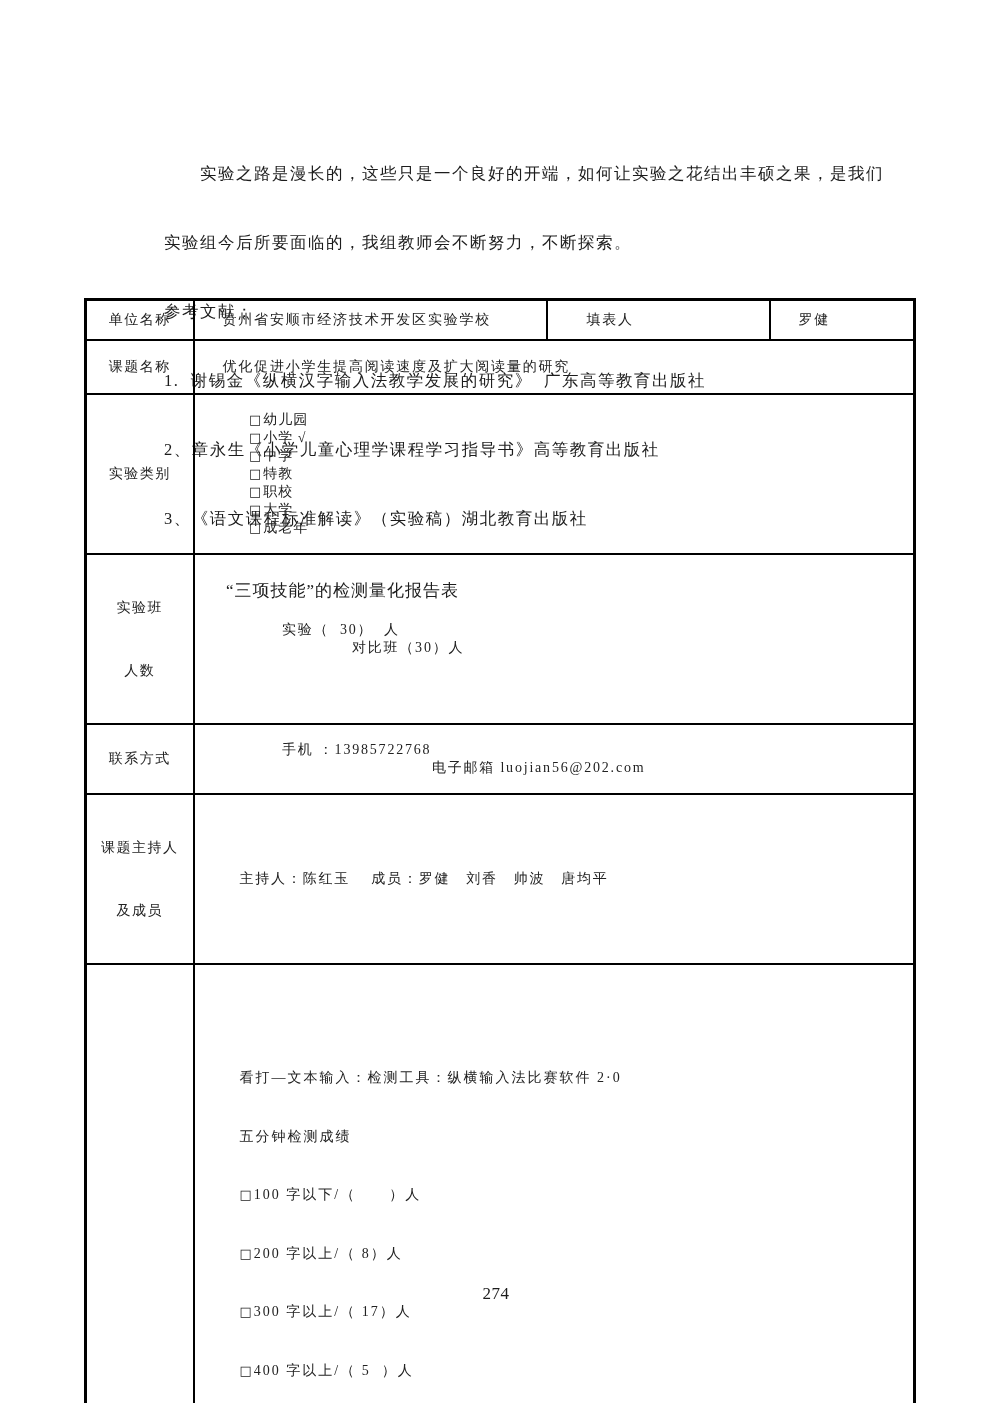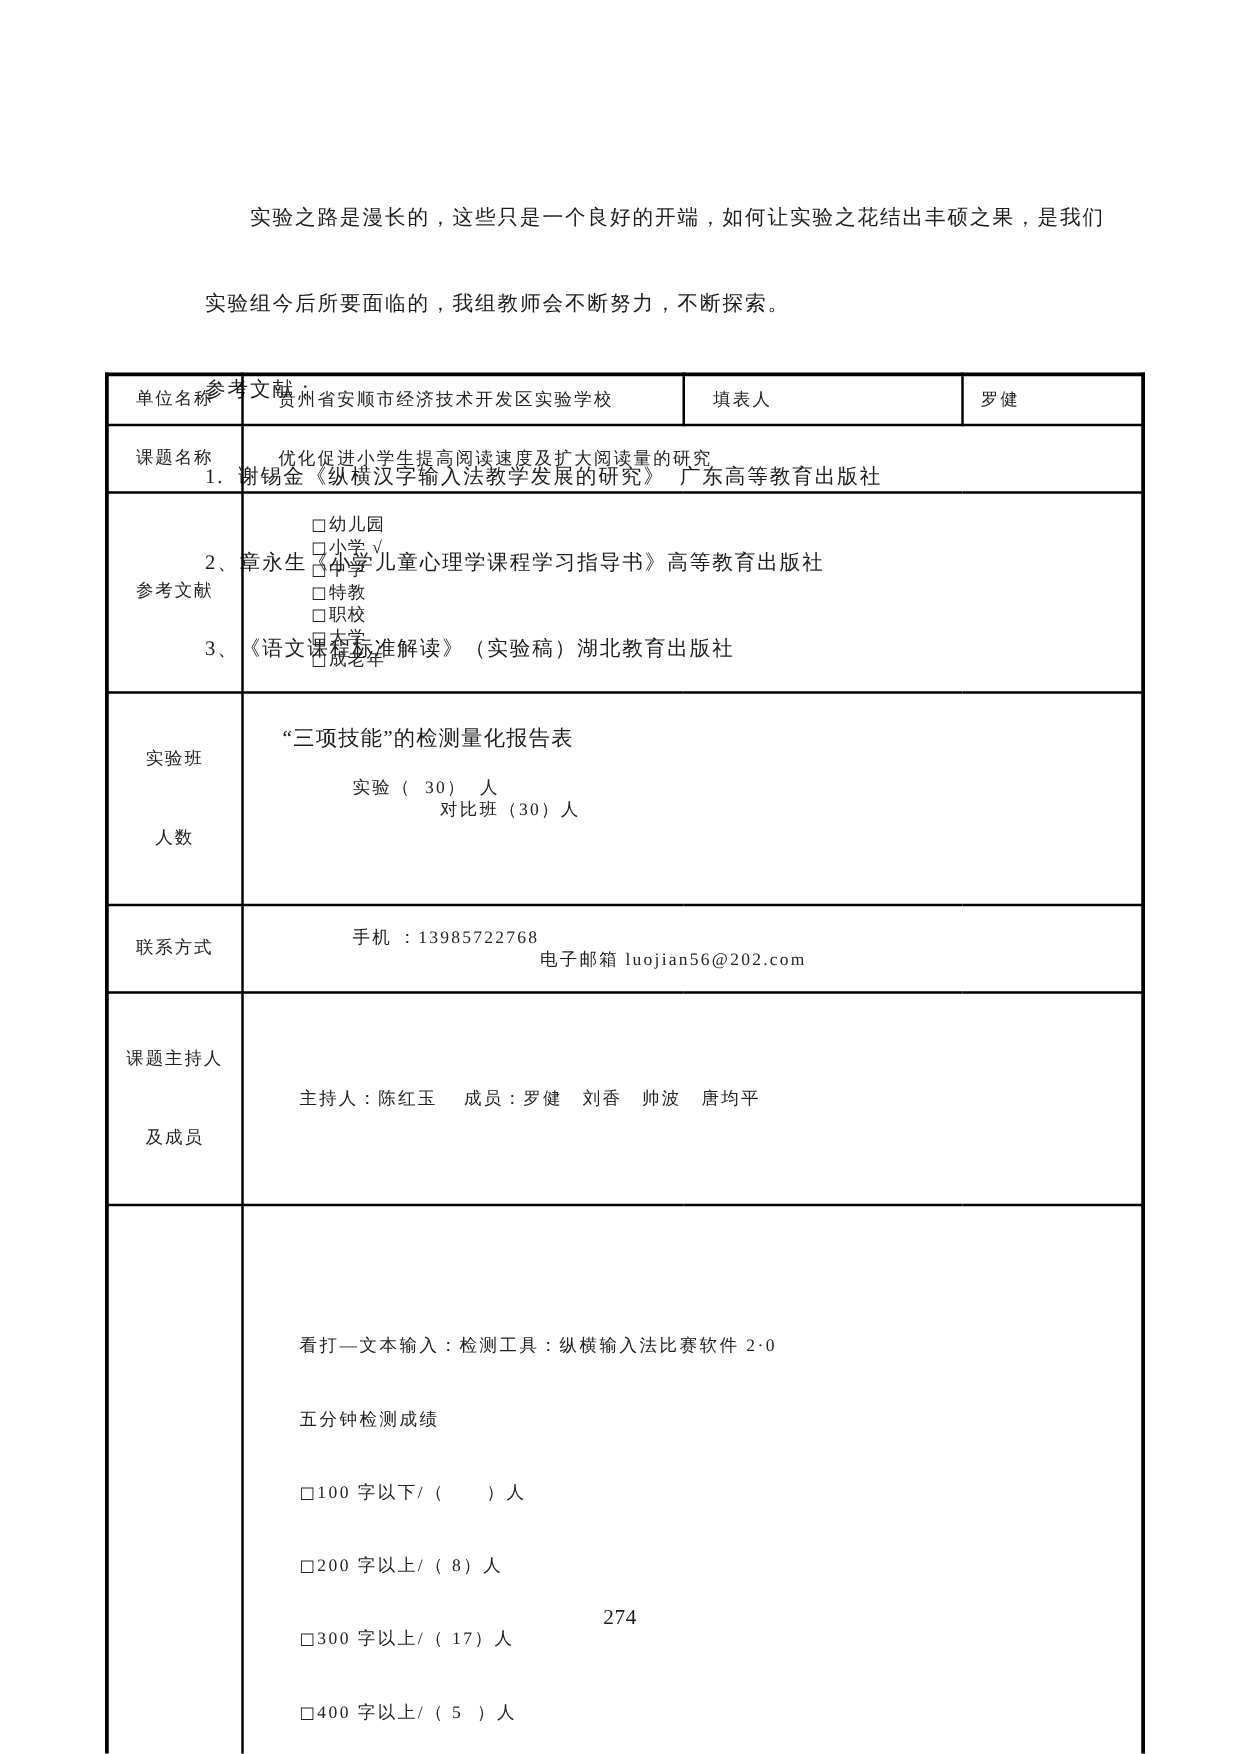--- a/index.html
+++ b/index.html
@@ -104,29 +104,29 @@
     <colgroup>
       <col style="width:108px">
         <col style="width:353px">
         <col style="width:223px">
         <col style="width:145px">
     </colgroup>
     <tbody>
         <tr style="height:40px">
       <td class="lbl">单位名称</td>
       <td class="val">贵州省安顺市经济技术开发区实验学校</td>
-      <td class="val" style="padding-left:23px">填表人</td>
-      <td class="val" style="padding-left:14px">罗健</td>
+      <td class="val" style="padding-left:39px">填表人</td>
+      <td class="val" style="padding-left:28px">罗健</td>
     </tr>
     <tr style="height:54px">
       <td class="lbl">课题名称</td>
       <td class="val" colspan="3">优化促进小学生提高阅读速度及扩大阅读量的研究</td>
     </tr>
     <tr style="height:38px">
-      <td class="lbl">参考文献</td>
+      <td class="lbl">实验类别</td>
       <td class="pad12" colspan="3">
         <span class="opt"><span class="cb">□</span><span>幼儿园</span></span>
         <span class="opt"><span class="cb">□</span><span>小学 √</span></span>
         <span class="opt"><span class="cb">□</span><span>中学</span></span>
         <span class="opt"><span class="cb">□</span><span>特教</span></span>
         <span class="opt"><span class="cb">□</span><span>职校</span></span>
         <span class="opt"><span class="cb">□</span><span>大学</span></span>
         <span class="opt"><span class="cb">□</span><span>成老年</span></span>
       </td>
     </tr>

